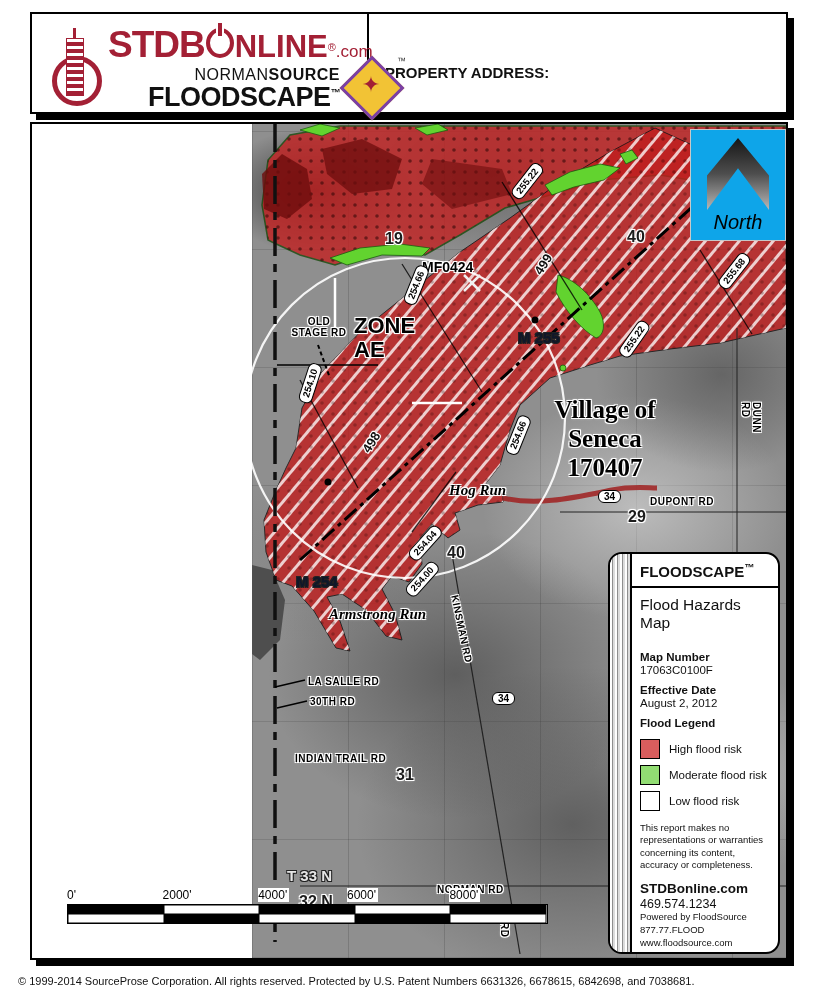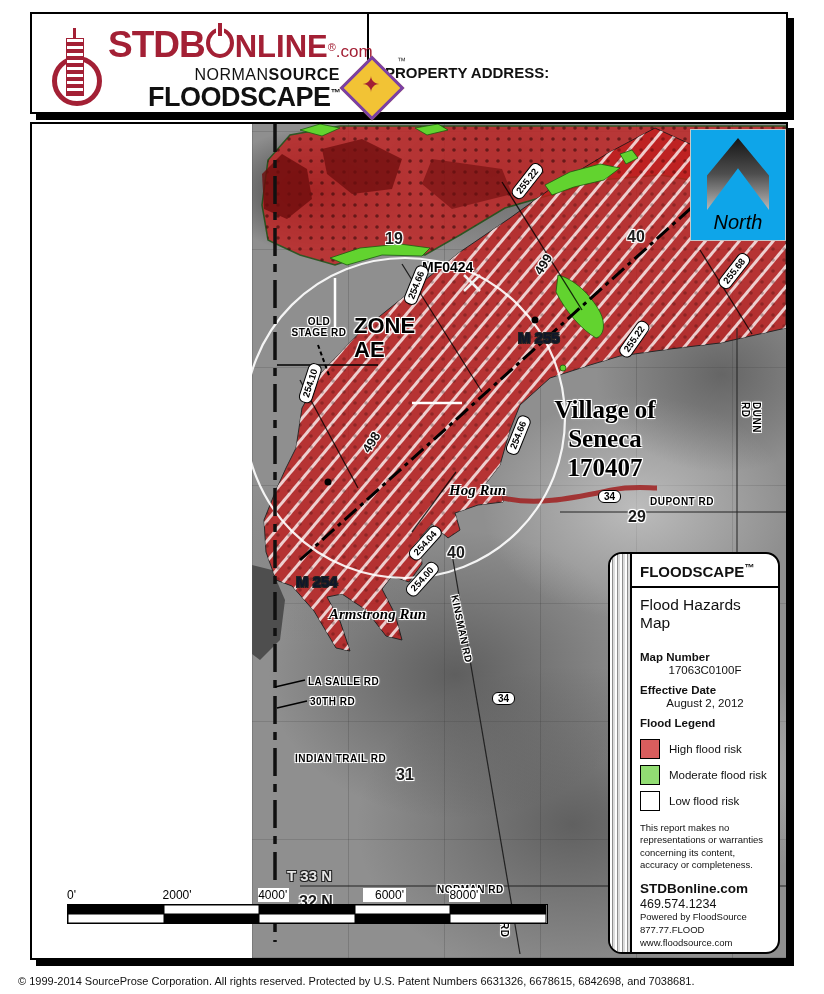--- a/index.html
+++ b/index.html
@@ -81,21 +81,21 @@
   
   .legend-panel{position:absolute;left:576px;top:428px;width:168px;height:398px;background:#fff;
       border:2px solid #000;border-radius:14px;z-index:7;overflow:hidden;}
   .legend-strip{position:absolute;left:0;top:0;bottom:0;width:20px;border-right:2px solid #000;
       background:repeating-linear-gradient(90deg,#fff 0 2px,#8f8f8f 2px 3px,#dcdcdc 3px 5px);}
   .legend-content{position:absolute;left:22px;top:0;right:0;bottom:0;display:flex;flex-direction:column;}
   .legend-title{border-bottom:2px solid #000;padding:8px 8px 6px 8px;font-size:15px;font-weight:800;color:#111;}
   .legend-body{padding:8px 8px 6px 8px;flex:1;display:flex;flex-direction:column;font-size:11.5px;color:#111;}
   .legend-sub{font-size:15.5px;margin-bottom:11px;}
   .lg-label{font-weight:bold;margin-top:8px;}
-  .lg-value{margin-top:1px;text-align:center;}
+  .lg-value{margin-top:1px;}
   .legend-rows{margin-top:4px;}
   .legend-row{display:flex;align-items:center;margin-top:6px;}
   .swatch{width:18px;height:18px;border:1.5px solid #000;margin-right:9px;flex:0 0 auto;}
   .legend-disclaimer{font-size:9.5px;line-height:1.3;margin-top:11px;}
   .legend-site{font-size:13.5px;font-weight:800;margin-top:10px;}
   .legend-phone{font-size:12.5px;margin-top:1px;}
   .legend-powered{margin-top:auto;font-size:9.5px;line-height:1.35;padding-bottom:4px;}
 
   
   .scalebar{position:absolute;left:33px;top:764px;width:500px;height:42px;z-index:5;}
@@ -291,21 +291,21 @@
         </div>
       </div>
     </div>
   </div>
 
   <div class="scalebar">
     <div id="scale-ticks">
         <div class="tick" style="left: 2px;">0'</div>
         <div class="tick" style="left: 97.6px;">2000'</div>
         <div class="tick" style="left: 193.2px;">4000'</div>
-        <div class="tick" style="left: 298px; padding-left: 12px;">6000'</div>
+        <div class="tick" style="left: 282px;">6000'</div>
         <div class="tick" style="left: 384.4px;">8000'</div>
       </div>
     <div id="scale-segments">
         <div class="seg" style="left: 0px; top: 0px; background: rgb(0, 0, 0);"></div>
         <div class="seg" style="left: 95.6px; top: 0px; background: rgb(255, 255, 255);"></div>
         <div class="seg" style="left: 191.2px; top: 0px; background: rgb(0, 0, 0);"></div>
         <div class="seg" style="left: 286.8px; top: 0px; background: rgb(255, 255, 255);"></div>
         <div class="seg" style="left: 382.4px; top: 0px; background: rgb(0, 0, 0);"></div>
         <div class="seg" style="left: 0px; top: 9px; background: rgb(255, 255, 255);"></div>
         <div class="seg" style="left: 95.6px; top: 9px; background: rgb(0, 0, 0);"></div>

